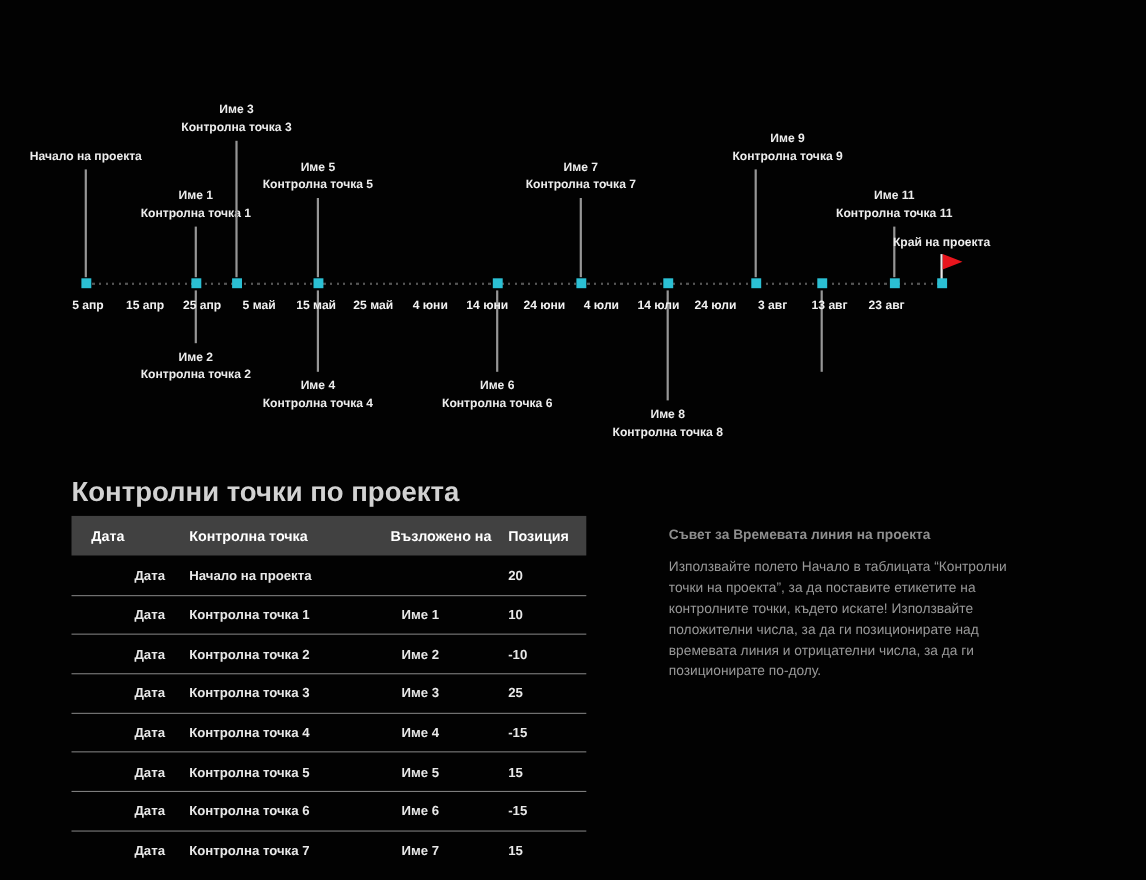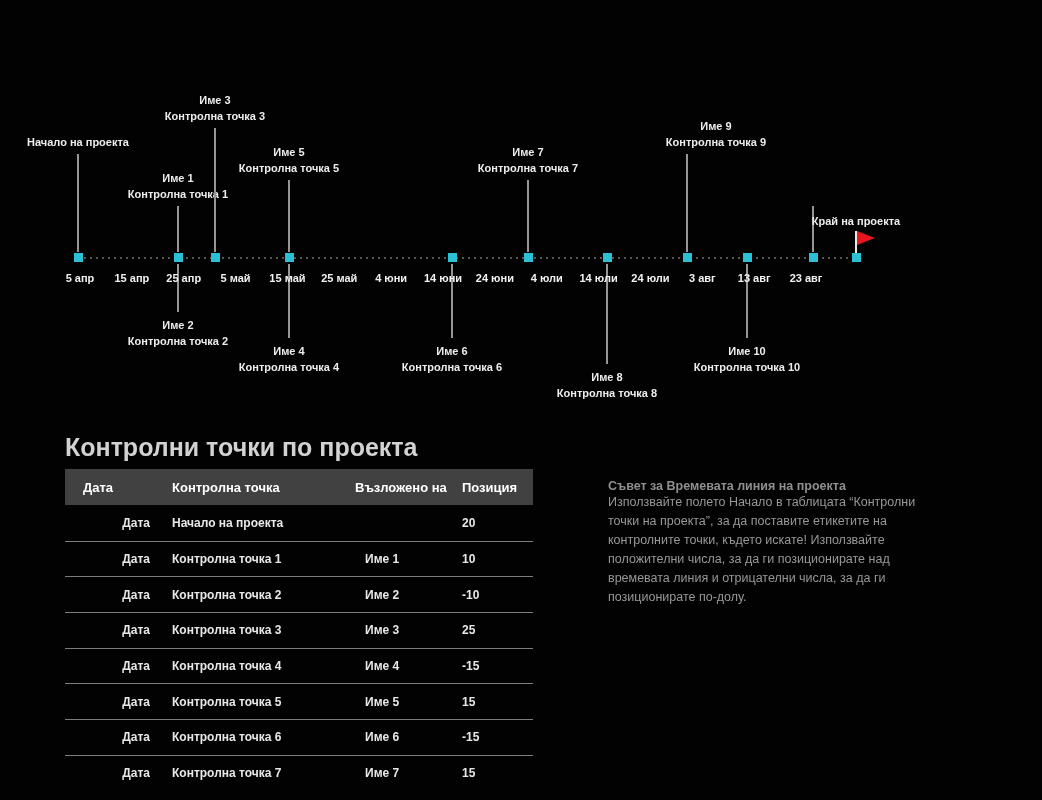--- a/index.html
+++ b/index.html
@@ -70,21 +70,21 @@
     align-items:center;color:var(--table-text,#e8e8e8);font-size:12px;font-weight:bold;
     box-sizing:border-box;
   }
   .trow + .trow{border-top:1px solid var(--row-divider,#7d7d7d);}
   .trow .c1{text-align:right;padding-right:10px;}
   .trow .c2{padding-left:12px;}
   .trow .c3{padding-left:15px;}
   .trow .c4{}
   
   #tip{position:absolute;left:608px;top:479px;width:332px;color:var(--tip-text,#999);}
-  #tip-title{font-size:12.5px;font-weight:bold;color:#8f8f8f;}
+  #tip-title{font-size:12.5px;font-weight:bold;color:#8f8f8f;margin-bottom:13px;}
   #tip-body{font-size:12.5px;line-height:19px;color:#989898;}
 </style>
 </head>
 <body>
 
 <div id="canvas">
 
 
   <div id="timeline-layer">
     <div id="axis-line" style="left: 78px; top: 257px; width: 782px;"></div>
@@ -132,25 +132,25 @@
       <div class="ms-label" style="left: 517px; top: 370px;">
         <div>Име 8</div>
         <div>Контролна точка 8</div>
       </div>
       <div class="ms-line" style="left: 686px; top: 154px; height: 98px;"></div>
       <div class="ms-label" style="left: 626px; top: 119px;">
         <div>Име 9</div>
         <div>Контролна точка 9</div>
       </div>
       <div class="ms-line" style="left: 746px; top: 264px; height: 74px;"></div>
-      <div class="ms-label" style="left: 657px; top: 344px;">
-        <div>Име 10</div>
-        <div>Контролна точка 10</div>
-      </div>
       <div class="ms-line" style="left: 812px; top: 206px; height: 46px;"></div>
+      <div class="ms-label" style="left: 723px; top: 171px;">
+        <div>Име 11</div>
+        <div>Контролна точка 11</div>
+      </div>
       <div class="flag-pole" style="left: 855px; top: 231px; height: 27px;"></div>
       <div class="flag-tri" style="left: 857px; top: 231px;"></div>
       <div class="ms-label" style="left: 766px; top: 214px;">Край на проекта</div>
       <div class="marker" style="left: 74px;"></div>
       <div class="marker" style="left: 174px;"></div>
       <div class="marker" style="left: 211px;"></div>
       <div class="marker" style="left: 285px;"></div>
       <div class="marker" style="left: 448px;"></div>
       <div class="marker" style="left: 524px;"></div>
       <div class="marker" style="left: 603px;"></div>

